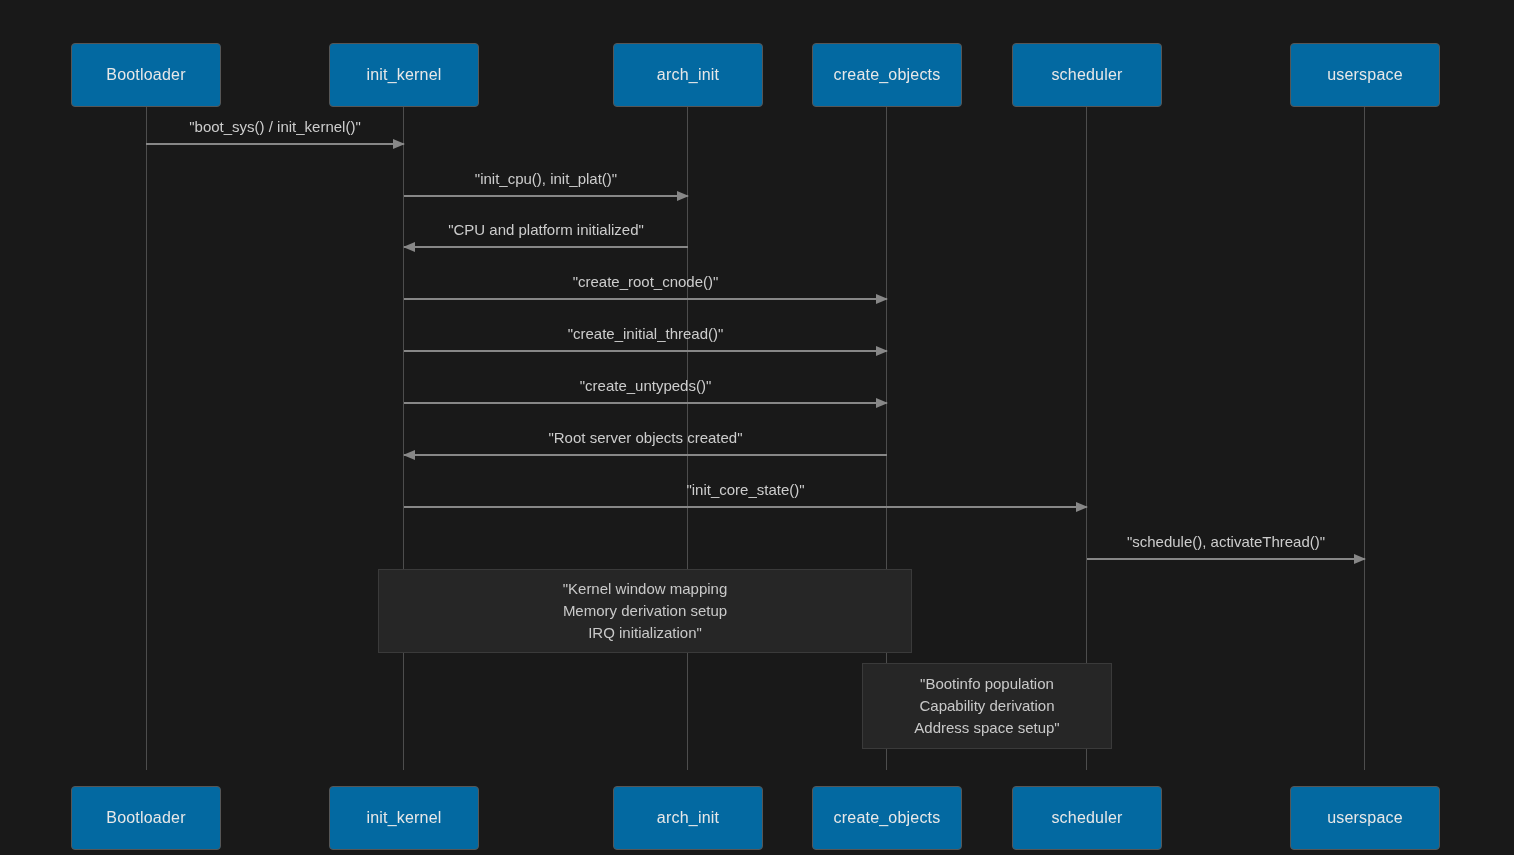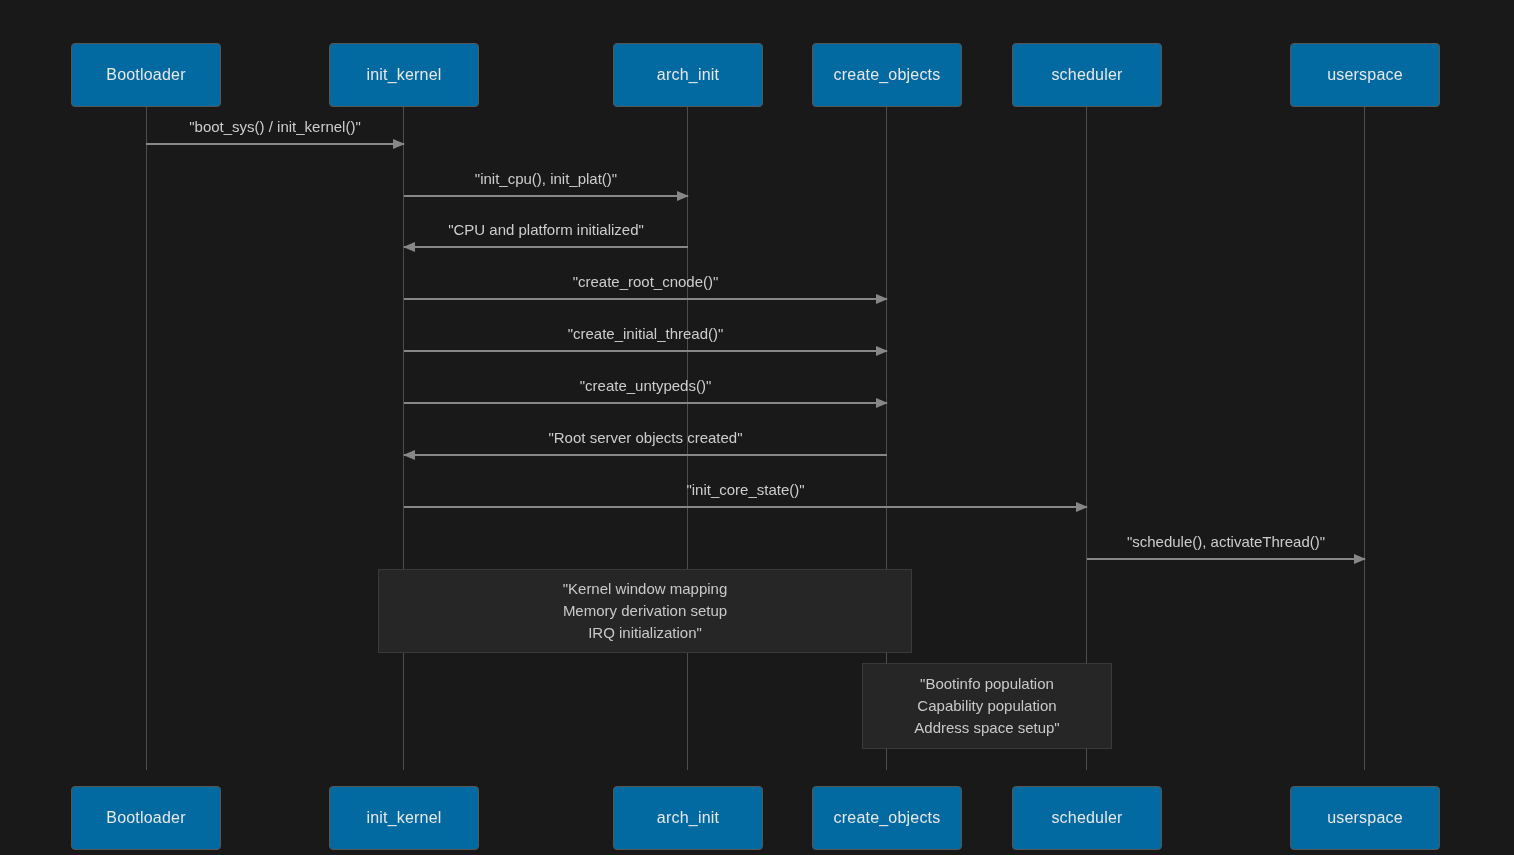--- a/index.html
+++ b/index.html
@@ -118,21 +118,21 @@
   </div>
 
   <div class="note" style="left:378px; top:569px; width:534px; height:84px">
     <span>"Kernel window mapping</span>
     <span>Memory derivation setup</span>
     <span>IRQ initialization"</span>
   </div>
 
   <div class="note" style="left:862px; top:663px; width:250px; height:86px">
     <span>"Bootinfo population</span>
-    <span>Capability population</span>
+    <span>Capability derivation</span>
     <span>Address space setup"</span>
   </div>
 
   <div class="actor" style="left:71px;   top:770px">Bootloader</div>
   <div class="actor" style="left:329px;  top:770px">init_kernel</div>
   <div class="actor" style="left:613px;  top:770px">arch_init</div>
   <div class="actor" style="left:812px;  top:770px">create_objects</div>
   <div class="actor" style="left:1012px; top:770px">scheduler</div>
   <div class="actor" style="left:1290px; top:770px">userspace</div>
 

